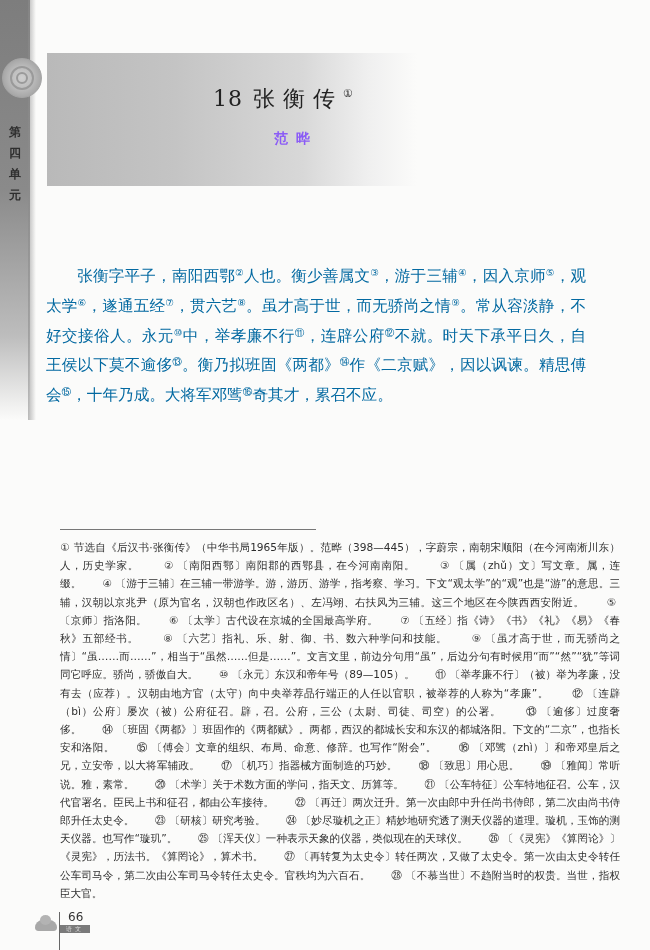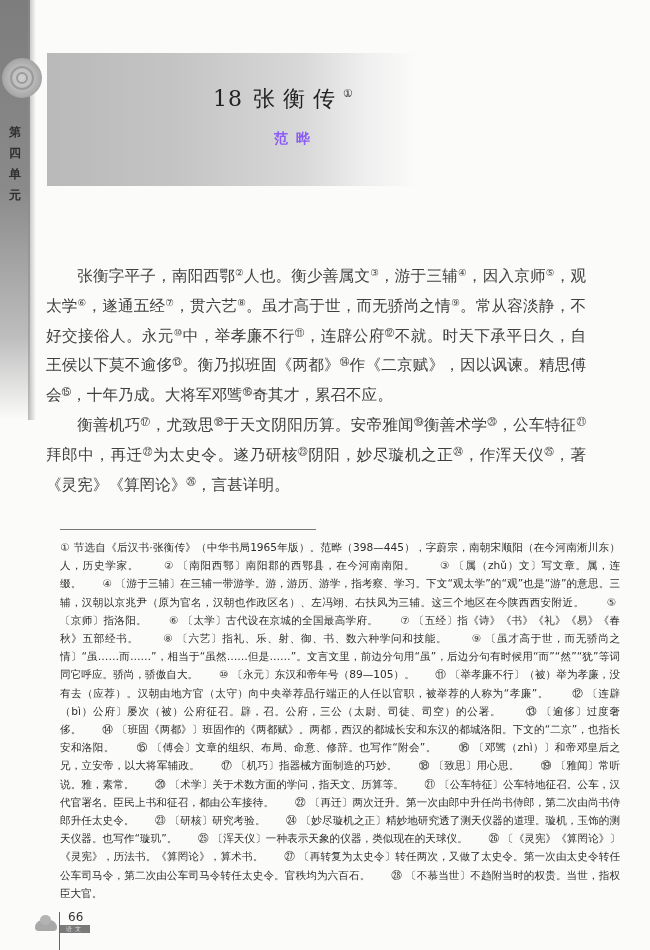--- a/index.html
+++ b/index.html
@@ -50,21 +50,21 @@
     }
     .title .num { margin-right: 10px; }
     .title .hanzi { letter-spacing: 8px; font-family: Liberation Mono, monospace; }
     .title sup { font-size: 11px; vertical-align: 9px; letter-spacing: 0; }
     .author {
       position: absolute; left: 255px; top: 130px; font-size: 14px;
       font-family: Liberation Sans, sans-serif; font-weight: bold; letter-spacing: 8px; color: #8b5cf6; margin-left: 19px;
     }
     .body-text {
       position: absolute; left: 46px; top: 260px; width: 540px;
-      font-size: 15.6px; line-height: 25.5px; color: #404040;
+      font-size: 15.6px; line-height: 25.5px; color: #0369a1;
     }
     .body-text p { margin: 0; text-indent: 2em; text-align: justify; }
     .body-text sup, .notes sup { font-size: 0.62em; vertical-align: 0.55em; }
     .rule {
       position: absolute; left: 60px; top: 529px; width: 256px; height: 0;
       border-top: 1px solid #777;
     }
     .notes {
       position: absolute; left: 60px; top: 538px; width: 560px;
       font-family: "DejaVu Sans", sans-serif; font-size: 10.6px; line-height: 18.2px; color: #2e2e2e;
@@ -110,21 +110,20 @@
 </div>
 
 <div class="title-box"></div>
 <div class="title">
   <span class="num">18</span><span class="hanzi">张衡传</span><sup>①</sup>
 </div>
 <div class="author">范晔</div>
 
 <div class="body-text">
   <p>张衡字平子，南阳西鄂<sup>②</sup>人也。衡少善属文<sup>③</sup>，游于三辅<sup>④</sup>，因入京师<sup>⑤</sup>，观太学<sup>⑥</sup>，遂通五经<sup>⑦</sup>，贯六艺<sup>⑧</sup>。虽才高于世，而无骄尚之情<sup>⑨</sup>。常从容淡静，不好交接俗人。永元<sup>⑩</sup>中，举孝廉不行<sup>⑪</sup>，连辟公府<sup>⑫</sup>不就。时天下承平日久，自王侯以下莫不逾侈<sup>⑬</sup>。衡乃拟班固《两都》<sup>⑭</sup>作《二京赋》，因以讽谏。精思傅会<sup>⑮</sup>，十年乃成。大将军邓骘<sup>⑯</sup>奇其才，累召不应。</p>
-  <p>衡善机巧<sup>⑰</sup>，尤致思<sup>⑱</sup>于天文阴阳历算。安帝雅闻<sup>⑲</sup>衡善术学<sup>⑳</sup>，公车特征<sup>㉑</sup>拜郎中，再迁<sup>㉒</sup>为太史令。遂乃研核<sup>㉓</sup>阴阳，妙尽璇机之正<sup>㉔</sup>，作浑天仪<sup>㉕</sup>，著《灵宪》《算罔论》<sup>㉖</sup>，言甚详明。</p>
 </div>
 
 <div class="rule"></div>
 
 <div class="notes" id="notes"><span class="note"><span class="num">①</span><span>节选自《后汉书·张衡传》（中华书局1965年版）。范晔（398—445），字蔚宗，南朝宋顺阳（在今河南淅川东）人，历史学家。</span></span><span class="note"><span class="num">②</span><span>〔南阳西鄂〕南阳郡的西鄂县，在今河南南阳。</span></span><span class="note"><span class="num">③</span><span>〔属（zhǔ）文〕写文章。属，连缀。</span></span><span class="note"><span class="num">④</span><span>〔游于三辅〕在三辅一带游学。游，游历、游学，指考察、学习。下文“观太学”的“观”也是“游”的意思。三辅，汉朝以京兆尹（原为官名，汉朝也作政区名）、左冯翊、右扶风为三辅。这三个地区在今陕西西安附近。</span></span><span class="note"><span class="num">⑤</span><span>〔京师〕指洛阳。</span></span><span class="note"><span class="num">⑥</span><span>〔太学〕古代设在京城的全国最高学府。</span></span><span class="note"><span class="num">⑦</span><span>〔五经〕指《诗》《书》《礼》《易》《春秋》五部经书。</span></span><span class="note"><span class="num">⑧</span><span>〔六艺〕指礼、乐、射、御、书、数六种学问和技能。</span></span><span class="note"><span class="num">⑨</span><span>〔虽才高于世，而无骄尚之情〕“虽……而……”，相当于“虽然……但是……”。文言文里，前边分句用“虽”，后边分句有时候用“而”“然”“犹”等词同它呼应。骄尚，骄傲自大。</span></span><span class="note"><span class="num">⑩</span><span>〔永元〕东汉和帝年号（89—105）。</span></span><span class="note"><span class="num">⑪</span><span>〔举孝廉不行〕（被）举为孝廉，没有去（应荐）。汉朝由地方官（太守）向中央举荐品行端正的人任以官职，被举荐的人称为“孝廉”。</span></span><span class="note"><span class="num">⑫</span><span>〔连辟（bì）公府〕屡次（被）公府征召。辟，召。公府，三公（太尉、司徒、司空）的公署。</span></span><span class="note"><span class="num">⑬</span><span>〔逾侈〕过度奢侈。</span></span><span class="note"><span class="num">⑭</span><span>〔班固《两都》〕班固作的《两都赋》。两都，西汉的都城长安和东汉的都城洛阳。下文的“二京”，也指长安和洛阳。</span></span><span class="note"><span class="num">⑮</span><span>〔傅会〕文章的组织、布局、命意、修辞。也写作“附会”。</span></span><span class="note"><span class="num">⑯</span><span>〔邓骘（zhì）〕和帝邓皇后之兄，立安帝，以大将军辅政。</span></span><span class="note"><span class="num">⑰</span><span>〔机巧〕指器械方面制造的巧妙。</span></span><span class="note"><span class="num">⑱</span><span>〔致思〕用心思。</span></span><span class="note"><span class="num">⑲</span><span>〔雅闻〕常听说。雅，素常。</span></span><span class="note"><span class="num">⑳</span><span>〔术学〕关于术数方面的学问，指天文、历算等。</span></span><span class="note"><span class="num">㉑</span><span>〔公车特征〕公车特地征召。公车，汉代官署名。臣民上书和征召，都由公车接待。</span></span><span class="note"><span class="num">㉒</span><span>〔再迁〕两次迁升。第一次由郎中升任尚书侍郎，第二次由尚书侍郎升任太史令。</span></span><span class="note"><span class="num">㉓</span><span>〔研核〕研究考验。</span></span><span class="note"><span class="num">㉔</span><span>〔妙尽璇机之正〕精妙地研究透了测天仪器的道理。璇机，玉饰的测天仪器。也写作“璇玑”。</span></span><span class="note"><span class="num">㉕</span><span>〔浑天仪〕一种表示天象的仪器，类似现在的天球仪。</span></span><span class="note"><span class="num">㉖</span><span>〔《灵宪》《算罔论》〕《灵宪》，历法书。《算罔论》，算术书。</span></span><span class="note"><span class="num">㉗</span><span>〔再转复为太史令〕转任两次，又做了太史令。第一次由太史令转任公车司马令，第二次由公车司马令转任太史令。官秩均为六百石。</span></span><span class="note"><span class="num">㉘</span><span>〔不慕当世〕不趋附当时的权贵。当世，指权臣大官。</span></span></div>
 
 <div class="folio">
   <div class="cloud"></div>
   <div class="folio-bar"></div>
   <div class="page-num">66</div>

